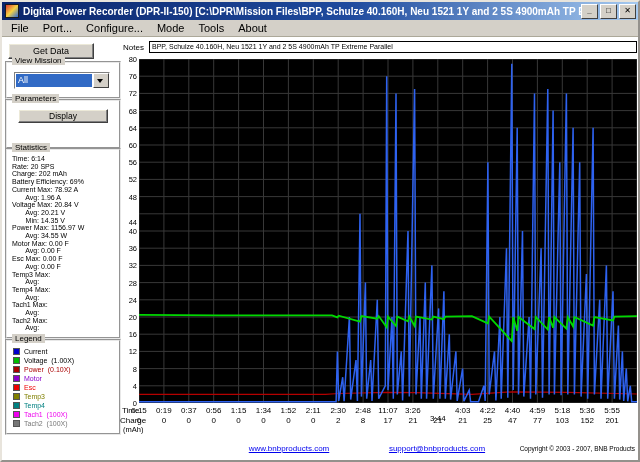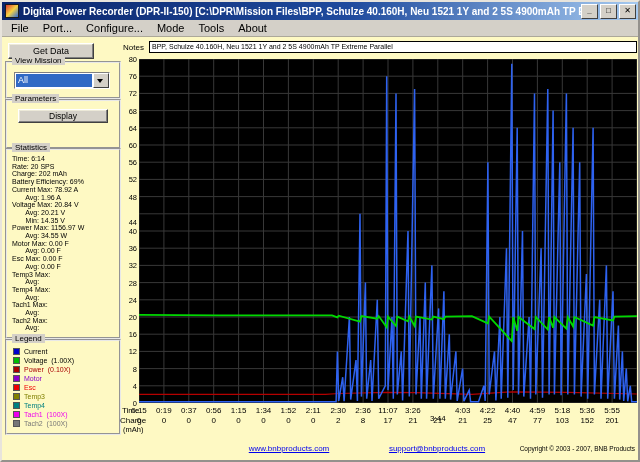--- a/index.html
+++ b/index.html
@@ -10,21 +10,21 @@
     display:flex;align-items:center;padding:0 2px;}
   .title-icon{width:12px;height:12px;margin:0 4px 0 1px;flex:0 0 auto;
     background:linear-gradient(135deg,#e03c31 0%,#f5d142 50%,#2d6cdf 100%);border:1px solid #1a1a1a;}
   .title-text{flex:1;color:#fff;font-size:10px;font-weight:bold;white-space:nowrap;overflow:hidden;}
   .title-controls{display:flex;gap:2px;flex:0 0 auto;}
   .tbtn{width:15px;height:13px;background:#d4d0c8;border:1px solid;border-color:#fff #404040 #404040 #fff;
     font-size:8px;line-height:11px;text-align:center;font-weight:bold;color:#000;cursor:default;}
   .menubar{height:16px;display:flex;align-items:center;background:#d4d0c8;font-size:11px;
     padding-left:2px;border-bottom:1px solid #aca899;}
   .menu-item{padding:1px 7px;color:#000;}
-  .content{position:relative;height:423px;background:#fef9c3;}
+  .content{position:relative;height:423px;background:#ffffff;}
   
   .btn{position:absolute;background:#d4d0c8;border:1px solid;border-color:#fff #404040 #404040 #fff;
     box-shadow:inset -1px -1px 0 #808080,inset 1px 1px 0 #ece9d8;font-size:9px;color:#000;
     font-family:"Liberation Sans",sans-serif;padding:0;}
   .getdata{left:6px;top:6px;width:86px;height:16px;}
   .group{position:absolute;border:2px groove #e8e8e8;}
   .group-label{position:absolute;top:-7px;left:5px;background:#d4d0c8;font-size:8px;padding:0 3px;color:#000;}
   .g-mission{left:3px;top:24px;width:112px;height:34px;}
   .combo{position:absolute;left:7px;top:9px;width:96px;height:17px;background:#fff;
     border:1px solid;border-color:#808080 #fff #fff #808080;display:flex;box-sizing:border-box;}
@@ -251,21 +251,21 @@
     <div id="time-ticks">
         <span class="time-tick" style="left: 137px;">0:15</span>
         <span class="time-tick" style="left: 161.9px;">0:19</span>
         <span class="time-tick" style="left: 186.8px;">0:37</span>
         <span class="time-tick" style="left: 211.7px;">0:56</span>
         <span class="time-tick" style="left: 236.6px;">1:15</span>
         <span class="time-tick" style="left: 261.5px;">1:34</span>
         <span class="time-tick" style="left: 286.4px;">1:52</span>
         <span class="time-tick" style="left: 311.3px;">2:11</span>
         <span class="time-tick" style="left: 336.2px;">2:30</span>
-        <span class="time-tick" style="left: 361.1px;">2:36</span>
+        <span class="time-tick" style="left: 361.1px;">2:48</span>
         <span class="time-tick" style="left: 386px;">11:07</span>
         <span class="time-tick" style="left: 410.9px;">3:26</span>
         <span class="time-tick" style="left: 435.8px; margin-top: 8px;">3:44</span>
         <span class="time-tick" style="left: 460.7px;">4:03</span>
         <span class="time-tick" style="left: 485.6px;">4:22</span>
         <span class="time-tick" style="left: 510.5px;">4:40</span>
         <span class="time-tick" style="left: 535.4px;">4:59</span>
         <span class="time-tick" style="left: 560.3px;">5:18</span>
         <span class="time-tick" style="left: 585.2px;">5:36</span>
         <span class="time-tick" style="left: 610.1px;">5:55</span>

